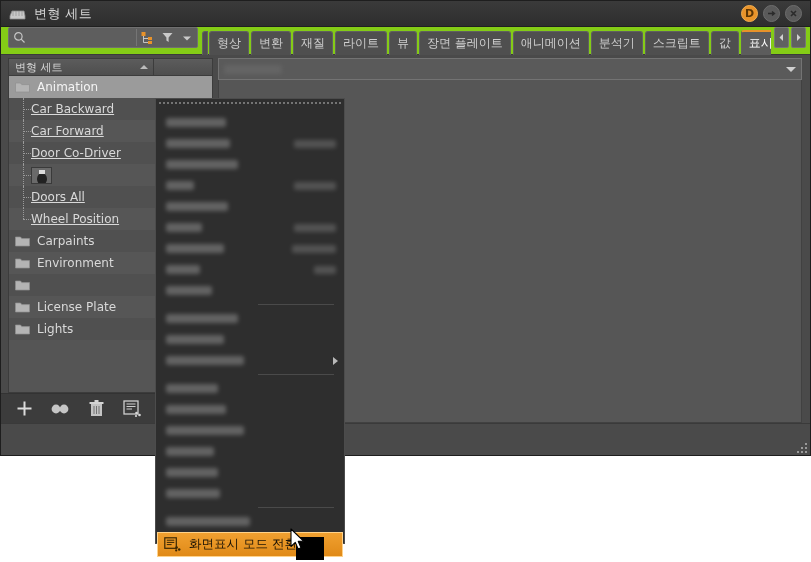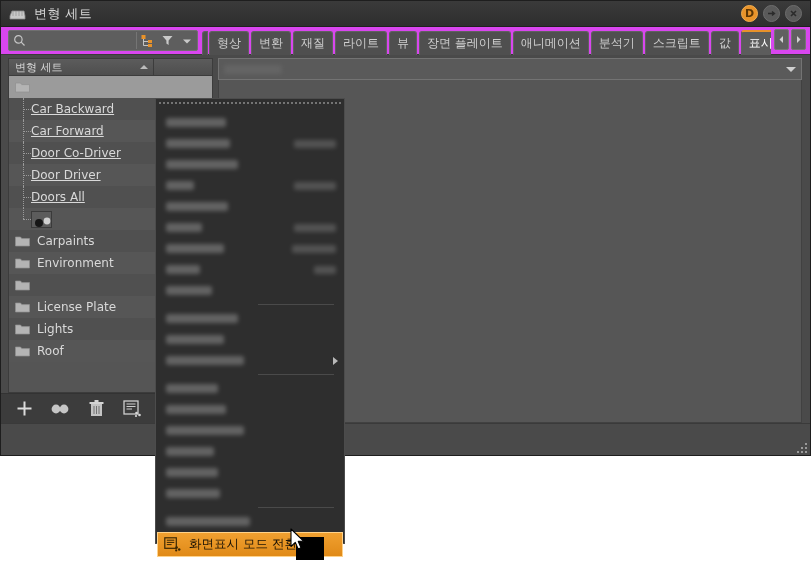--- a/index.html
+++ b/index.html
@@ -54,22 +54,22 @@
     display: flex; align-items: center; justify-content: center;
     font-size: 11px; font-weight: bold;
     background: #5a5a5a; color: #2a2a2a;
     border: 1px solid #6e6e6e;
   }
   .win-btn.badge { background: #e8932a; color: #5a3505; border-color: #f0ad50; }
 
   
   .toolrow {
     height: 28px; flex: 0 0 28px;
-    background: #d946ef;
-    display: flex; align-items: center;
+    background: #84cc16;
+    display: flex; align-items: flex-start;
     border-bottom: 1px solid #3a3a3a;
   }
   .searchbox {
     width: 190px; height: 21px;
     margin-left: 7px;
     background: #5e5e5e;
     border: 1px solid #707070;
     border-radius: 2px;
     display: flex; align-items: center;
     flex: 0 0 auto;
@@ -406,20 +406,21 @@
             </div>
           </div>
           <div class="tree-list">
 
             <div class="trow sel">
               <span class="folder-ico">
                 <svg width="15" height="12" viewBox="0 0 15 12">
                     <path d="M0.5 2 H5.5 L6.8 3.6 H14.5 V11 H0.5 Z" fill="#b4b4b4" stroke="#8f8f8f" stroke-width="0.7"></path>
                   </svg>
               </span>
+              <span class="trow-label">Animation</span>
             </div>
 
             <div class="trow odd child">
               <span class="vline"></span>
               <span class="dash"></span>
               <span class="trow-label">Car Backward</span>
               <span class="thumb">
                 <svg width="21" height="17" viewBox="0 0 21 17">
                     <rect width="21" height="17" fill="#8d8d8d"></rect>
                     <rect y="9" width="21" height="8" fill="#3a3a3a"></rect>
@@ -450,21 +451,20 @@
                     <rect width="21" height="17" fill="#6e6e6e"></rect>
                     <ellipse cx="10.5" cy="10" rx="5" ry="6" fill="#1d1d1d"></ellipse>
                     <rect x="8" y="2" width="5" height="4" fill="#d8d8d8"></rect>
                   </svg>
               </span>
             </div>
 
             <div class="trow even child">
               <span class="vline"></span>
               <span class="dash"></span>
-              <span class="trow-label">Door Driver</span>
               <span class="thumb">
                 <svg width="21" height="17" viewBox="0 0 21 17">
                     <rect width="21" height="17" fill="#6a6a6a"></rect>
                     <ellipse cx="10" cy="11" rx="5" ry="6" fill="#222"></ellipse>
                     <rect x="7" y="2" width="6" height="4" fill="#dcdcdc"></rect>
                   </svg>
               </span>
             </div>
 
             <div class="trow odd child">
@@ -476,20 +476,21 @@
                     <rect width="21" height="17" fill="#707070"></rect>
                     <ellipse cx="10.5" cy="10" rx="5.5" ry="6.5" fill="#1b1b1b"></ellipse>
                     <rect x="8" y="1.5" width="5" height="4" fill="#e0e0e0"></rect>
                   </svg>
               </span>
             </div>
 
             <div class="trow even child">
               <span class="vline" style="bottom:11px;"></span>
               <span class="dash"></span>
+              <span class="trow-label">Wheel Position</span>
               <span class="thumb">
                 <svg width="21" height="17" viewBox="0 0 21 17">
                     <rect width="21" height="17" fill="#5c5c5c"></rect>
                     <circle cx="7" cy="11" r="4" fill="#161616"></circle>
                     <circle cx="15" cy="9" r="3.4" fill="#d0d0d0"></circle>
                   </svg>
               </span>
             </div>
 
             <div class="trow odd">
@@ -529,28 +530,20 @@
 
             <div class="trow odd">
               <span class="folder-ico">
                 <svg width="15" height="12" viewBox="0 0 15 12">
                     <path d="M0.5 2 H5.5 L6.8 3.6 H14.5 V11 H0.5 Z" fill="#b4b4b4" stroke="#8f8f8f" stroke-width="0.7"></path>
                   </svg>
               </span>
               <span class="trow-label">Lights</span>
             </div>
 
-            <div class="trow even">
-              <span class="folder-ico">
-                <svg width="15" height="12" viewBox="0 0 15 12">
-                    <path d="M0.5 2 H5.5 L6.8 3.6 H14.5 V11 H0.5 Z" fill="#b4b4b4" stroke="#8f8f8f" stroke-width="0.7"></path>
-                  </svg>
-              </span>
-              <span class="trow-label">Roof</span>
-            </div>
 
           </div>
         </div>
 
         <div class="left-toolbar">
           <span class="lt-btn">
             <svg width="17" height="17" viewBox="0 0 17 17">
                 <path d="M8.5 1.5 V15.5 M1.5 8.5 H15.5" stroke="#dcdcdc" stroke-width="2"></path>
               </svg>
           </span>

